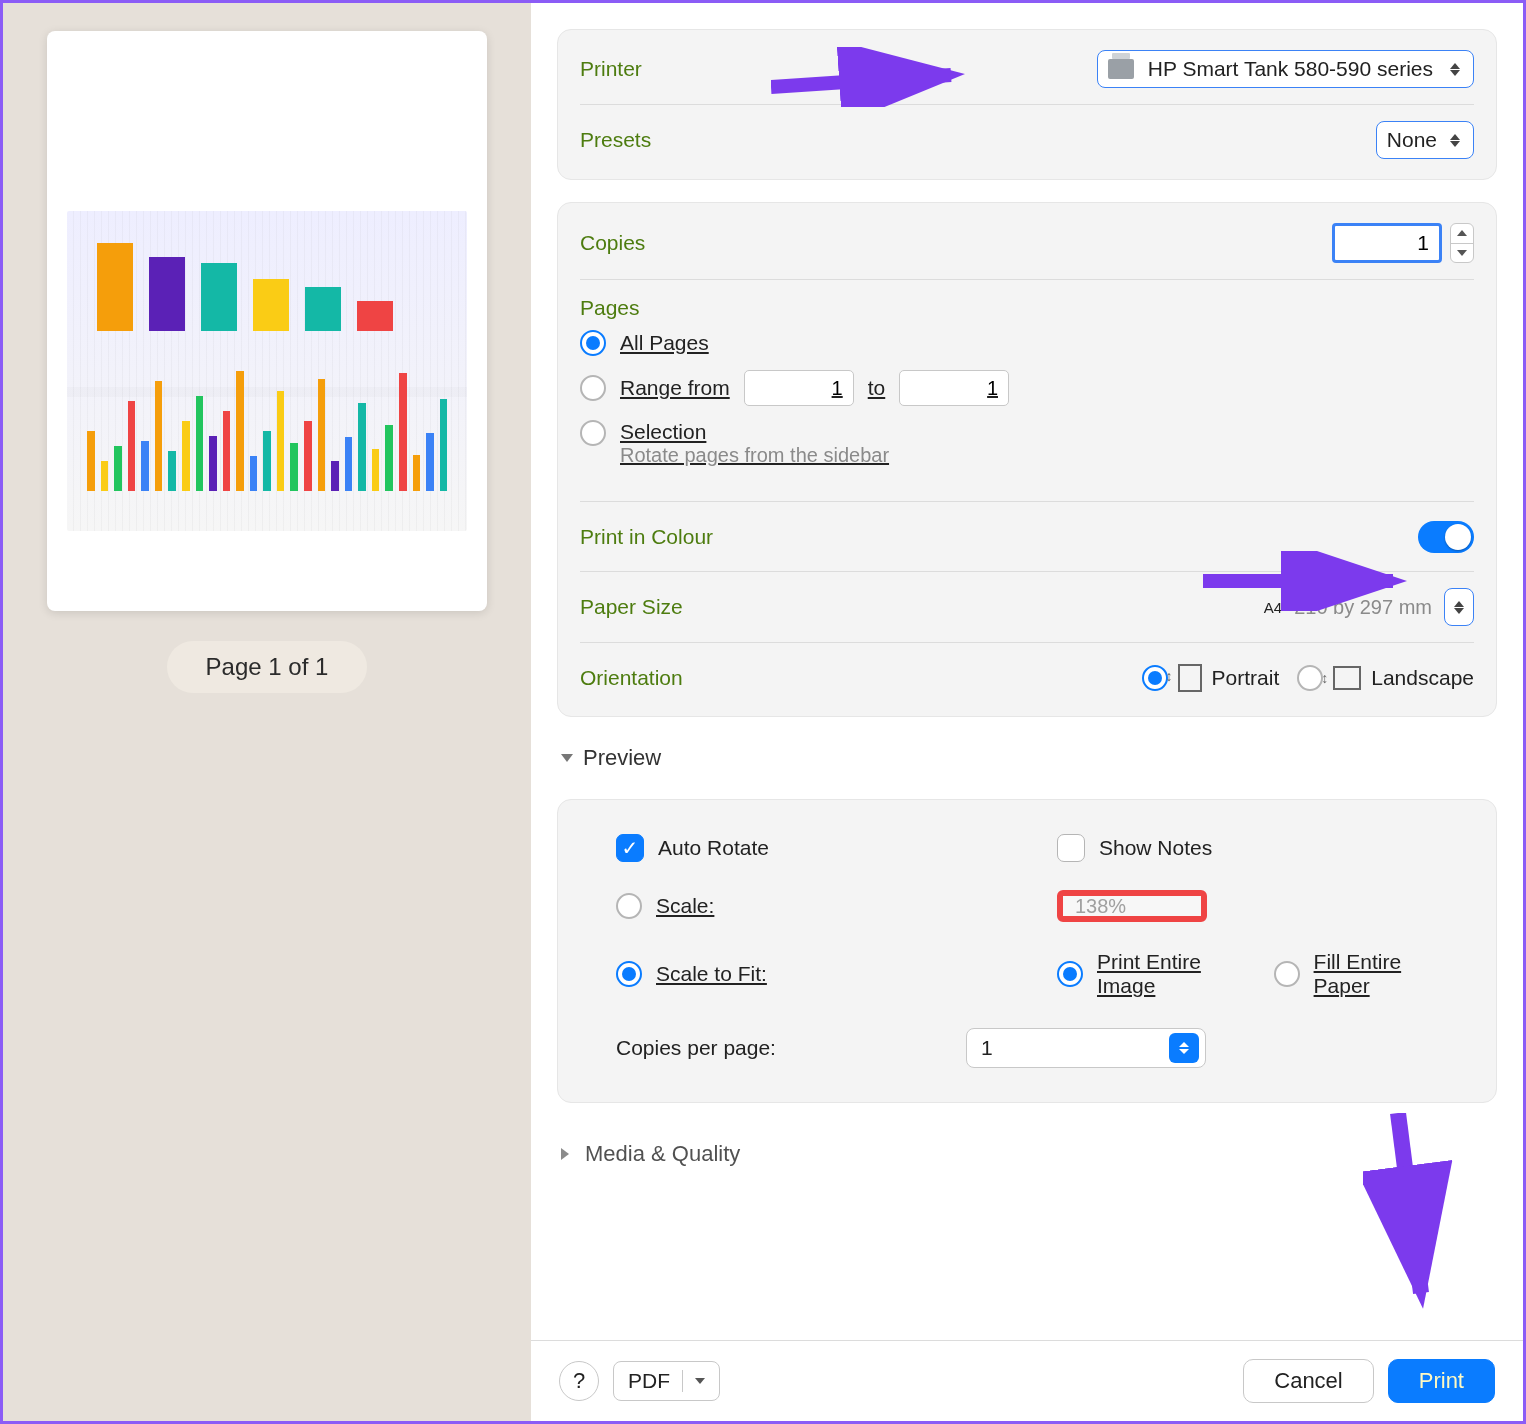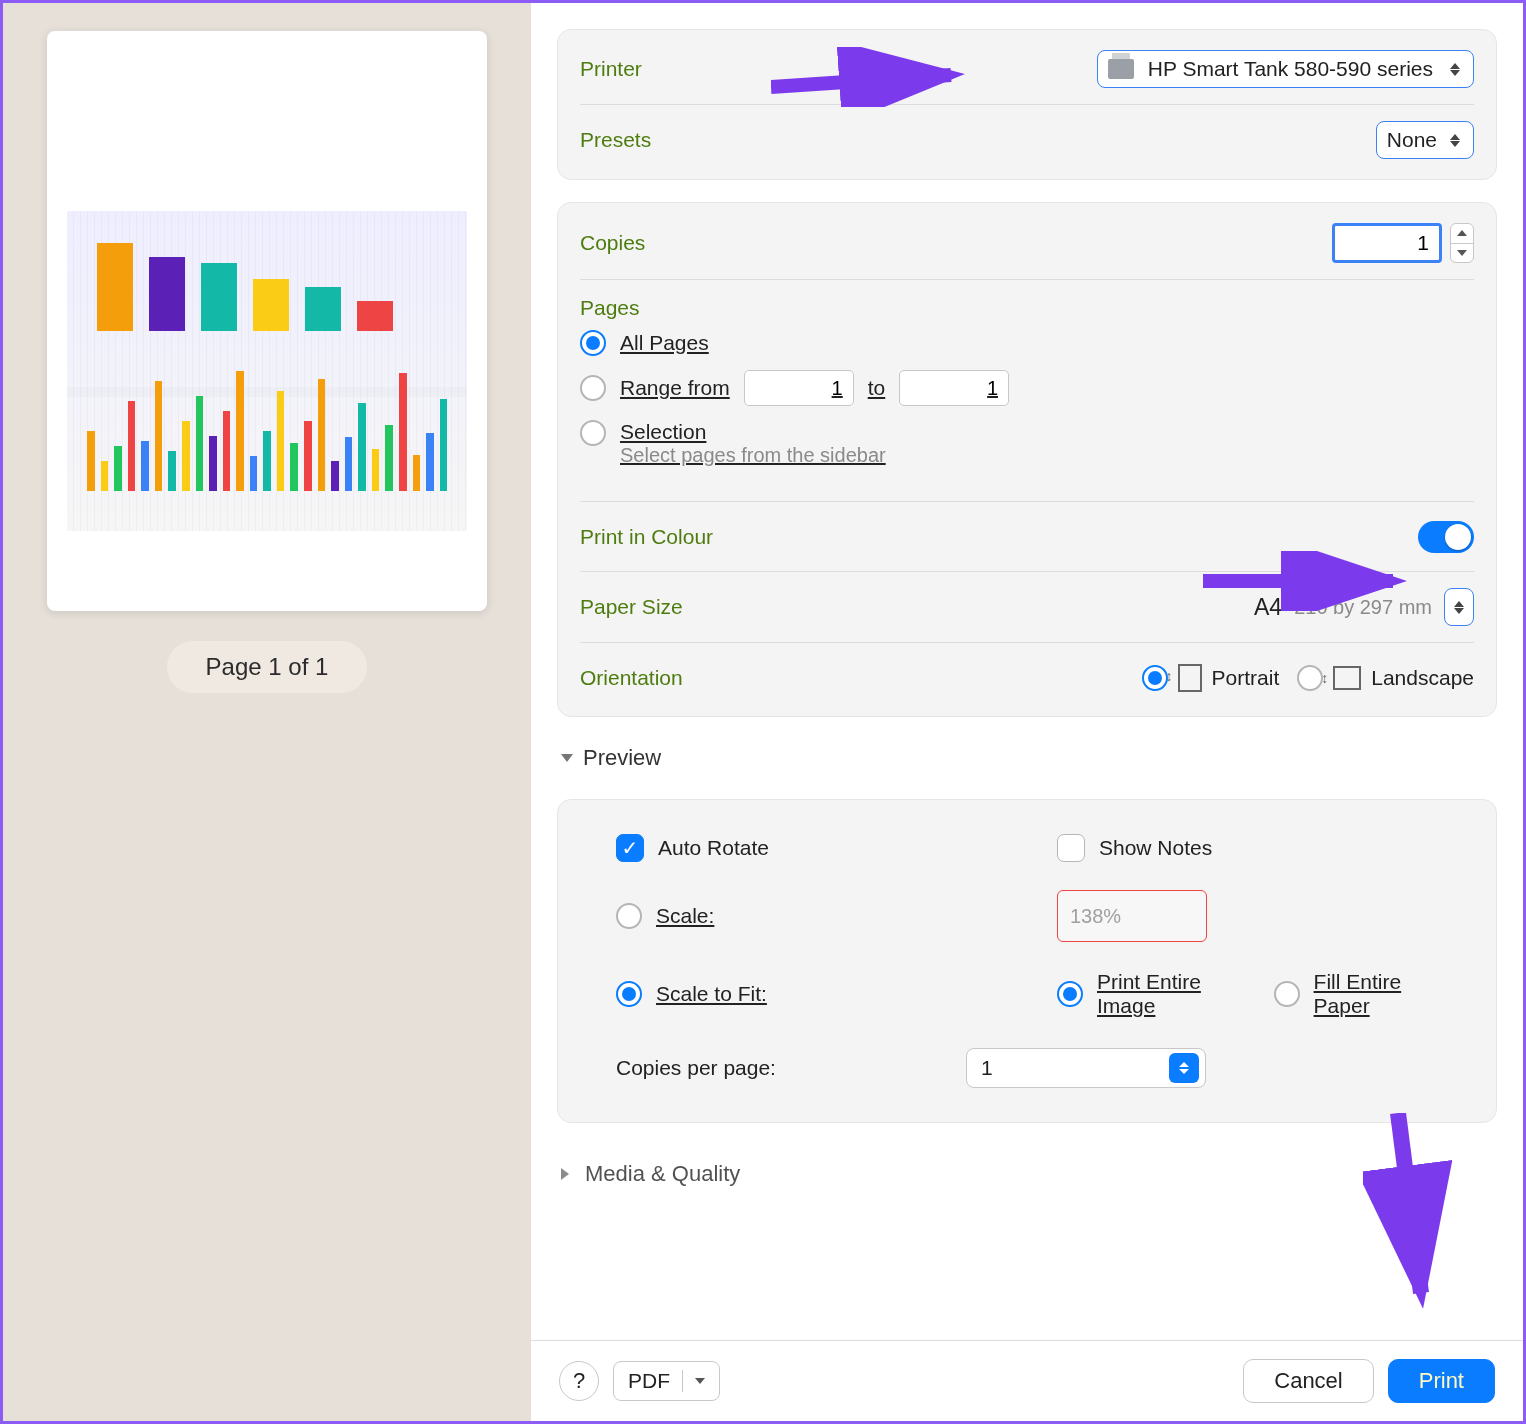--- a/index.html
+++ b/index.html
@@ -127,21 +127,21 @@
   background:#f4f4f4;border:1px solid #e6e6e6;border-radius:14px;
   padding: 34px 38px 34px 58px;
 }
 .cb-row{display:flex;align-items:center;gap:14px;}
 .checkbox{
   width:28px;height:28px;border-radius:7px;border:1px solid #b5b5b5;background:#fff;
   display:inline-flex;align-items:center;justify-content:center;flex-shrink:0;
 }
 .checkbox.checked{background:#0a7cff;border-color:#0a7cff;color:#fff;font-size:20px;line-height:1;}
 .two-col{display:grid;grid-template-columns:1fr 1fr;row-gap:28px;column-gap:40px;align-items:center;}
-.scale-input{width:150px;height:52px;border:1px solid #ef4444;border-radius:6px;background:#f7f7f7;color:#a0a0a0;padding:0 12px;font-size:20px;}
+.scale-input{width:150px;height:32px;border:6px solid #ef4444;border-radius:6px;background:#f7f7f7;color:#a0a0a0;padding:0 12px;font-size:20px;}
 .cp-row{display:flex;align-items:center;gap:30px;margin-top:30px;}
 .cp-select{
   width:240px;height:40px;border:1px solid #c8c8c8;border-radius:8px;background:#fff;
   display:flex;align-items:center;justify-content:space-between;padding:0 6px 0 14px;
 }
 .cp-btn{width:30px;height:30px;background:#0a7cff;border-radius:6px;display:flex;flex-direction:column;align-items:center;justify-content:center;gap:2px;}
 .cp-btn::before,.cp-btn::after{content:"";width:0;height:0;border-left:5px solid transparent;border-right:5px solid transparent;}
 .cp-btn::before{border-bottom:5px solid #fff;}
 .cp-btn::after{border-top:5px solid #fff;}
 .footer{
@@ -255,35 +255,35 @@
             <span class="radio"></span>
             <span>Range from</span>
             <input class="range-input" value="1" style="">
             <span>to</span>
             <input class="range-input" value="1" style="">
           </div>
           <div class="radio-row" style="align-items:flex-start;">
             <span class="radio"></span>
             <div>
               <div>Selection</div>
-              <div class="subtle">Select pages from the sidebar</div>
+              <div class="subtle">Rotate pages from the sidebar</div>
             </div>
           </div>
         </div>
       </div>
 
       <div class="row">
         <span class="label">Print in Colour</span>
         <div class="toggle"></div>
       </div>
 
       <div class="row">
         <span class="label">Paper Size</span>
         <div class="papersize-right">
-          <span style="font-size:23px;">A4</span>
+          <span style="font-size:15px;">A4</span>
           <span class="subtle">210 by 297 mm</span>
           <div class="select-chip" style="padding:4px 6px;">
             <span class="updown"></span>
           </div>
         </div>
       </div>
 
       <div class="row">
         <span class="label">Orientation</span>
         <div class="orient-right">

